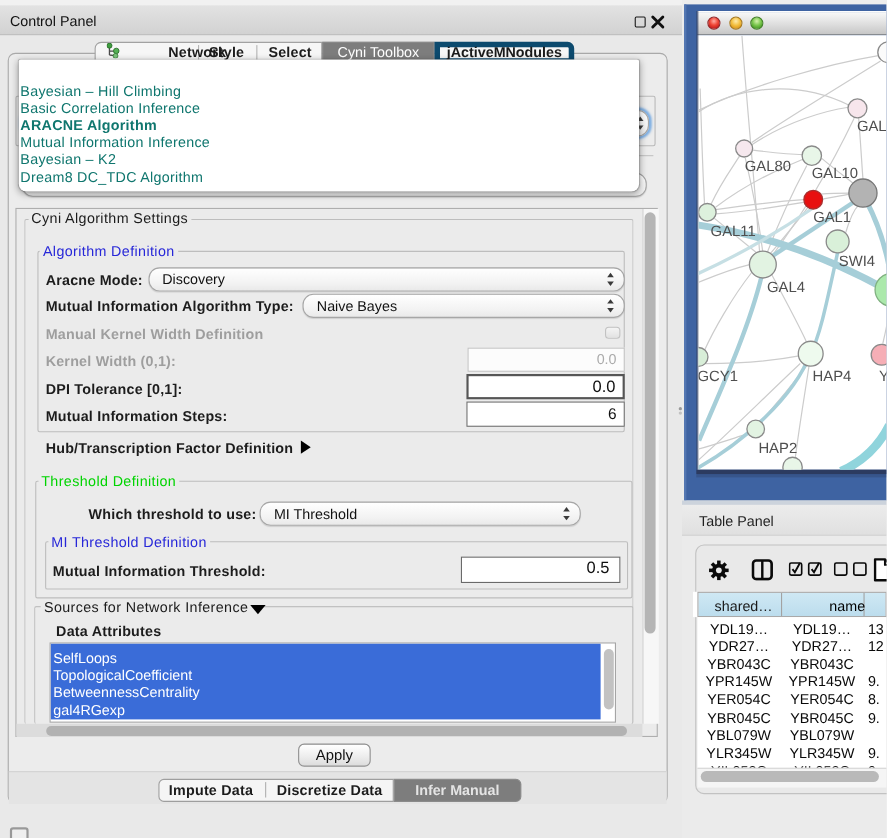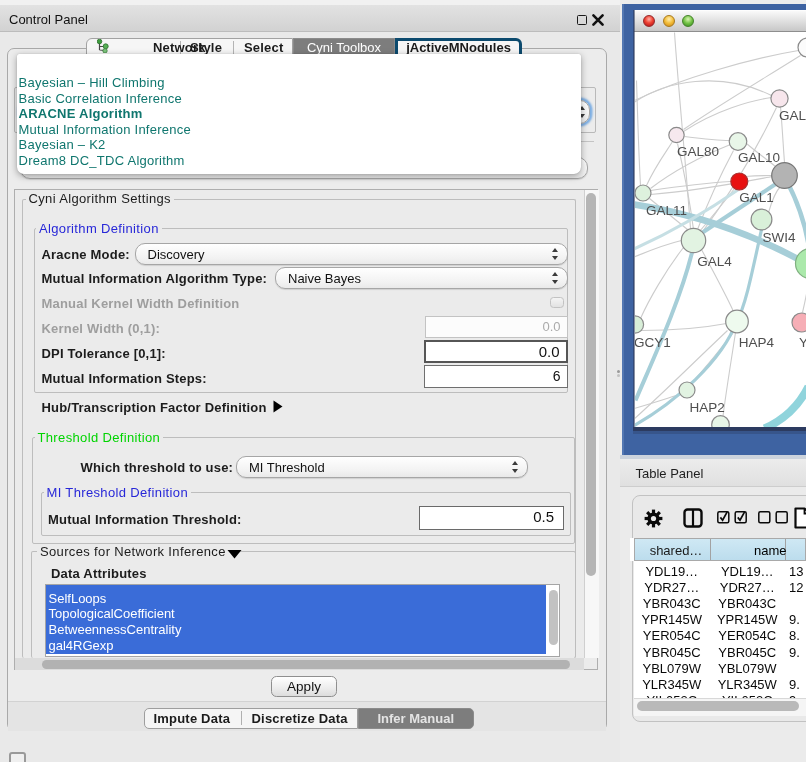--- a/index.html
+++ b/index.html
@@ -184,21 +184,21 @@
   <svg class="abs" style="left:97px;top:39px;" width="13" height="14" viewBox="0 0 13 14">
     <path d="M2.5 3 L2.5 11 M2.5 7.5 L8 7.5 M2.5 11 L7.5 11.5" stroke="#4a4a4a" stroke-width="1.2" fill="none"></path>
     <circle cx="2.5" cy="2.5" r="2.3" fill="#3f9e3f" stroke="#2c6e2c" stroke-width="0.8"></circle>
     <circle cx="8.7" cy="7.3" r="2.5" fill="#55b055" stroke="#2c6e2c" stroke-width="0.8"></circle>
     <circle cx="8" cy="11.8" r="2.2" fill="#7cc47c" stroke="#3c7e3c" stroke-width="0.8"></circle>
   </svg>
   <div class="lbl" style="left:117px;top:40px;font-weight:700;margin-left:36px;">Network</div>
   <div class="lbl" style="left:190px;top:40px;font-weight:600;">Style</div>
   <div class="lbl" style="left:244px;top:40px;font-weight:600;">Select</div>
   <div class="tab" style="left:293px;top:37.5px;width:102px;height:20.5px;background:#7d7d7d;border:1px solid #8b8b8b;color:#ffffff;font-weight:500;">Cyni Toolbox</div>
-  <div class="tab" style="left:395px;top:37.5px;width:127px;height:20.5px;background:#f6f6f6;border:3px solid #0c4a6e;border-radius:0 6px 0 0;">jActiveMNodules</div>
+  <div class="tab" style="left:395px;top:37.5px;width:127px;height:20.5px;background:#f6f6f6;border:5px solid #0c4a6e;border-radius:0 6px 0 0;">jActiveMNodules</div>
 
   <div class="grp" style="left:14px;top:87px;width:580px;height:44px;border-color:#b9b9b9;"></div>
   <div class="combo" style="left:20px;top:100px;width:568px;height:22px;box-shadow:0 0 2px 2.5px rgba(106,163,224,0.85);">
       <span class="spin" style="right:3.5px;"></span>
     </div>
   <div class="abs" style="left:581px;top:141px;width:13px;height:1px;background:#c4c4c4;"></div>
   <div class="combo" style="left:20px;top:157px;width:566px;height:19.5px;"></div>
 
   <div class="abs" style="left:13.5px;top:189px;width:584.5px;height:481px;border:1px solid #aeaeae;box-sizing:border-box;background:#ebebeb;"></div>
   <div class="abs" style="left:584px;top:190px;width:13.5px;height:467.5px;background:#f7f7f7;border-left:1px solid #cfcfcf;"></div>

